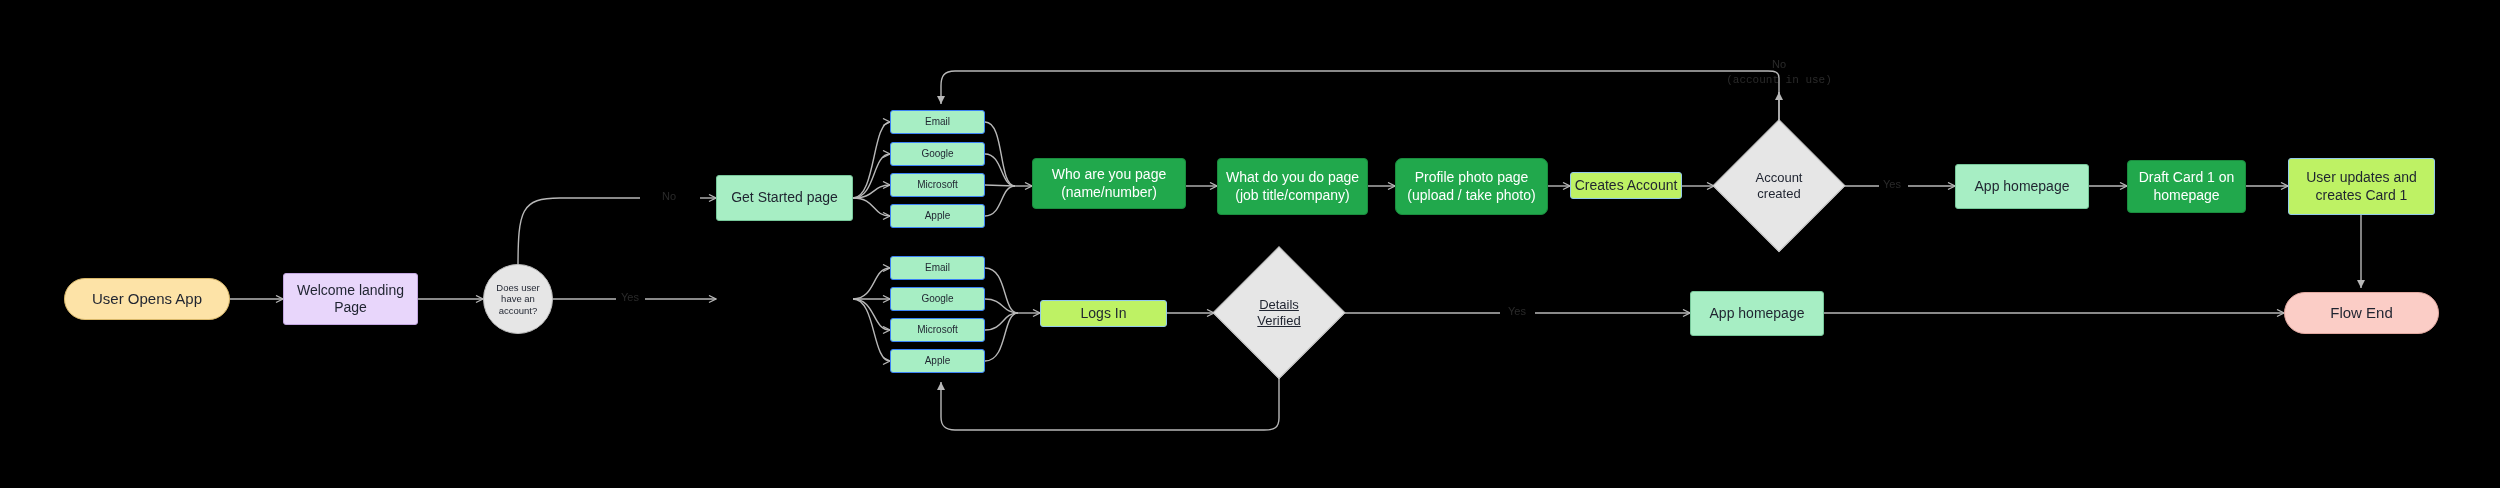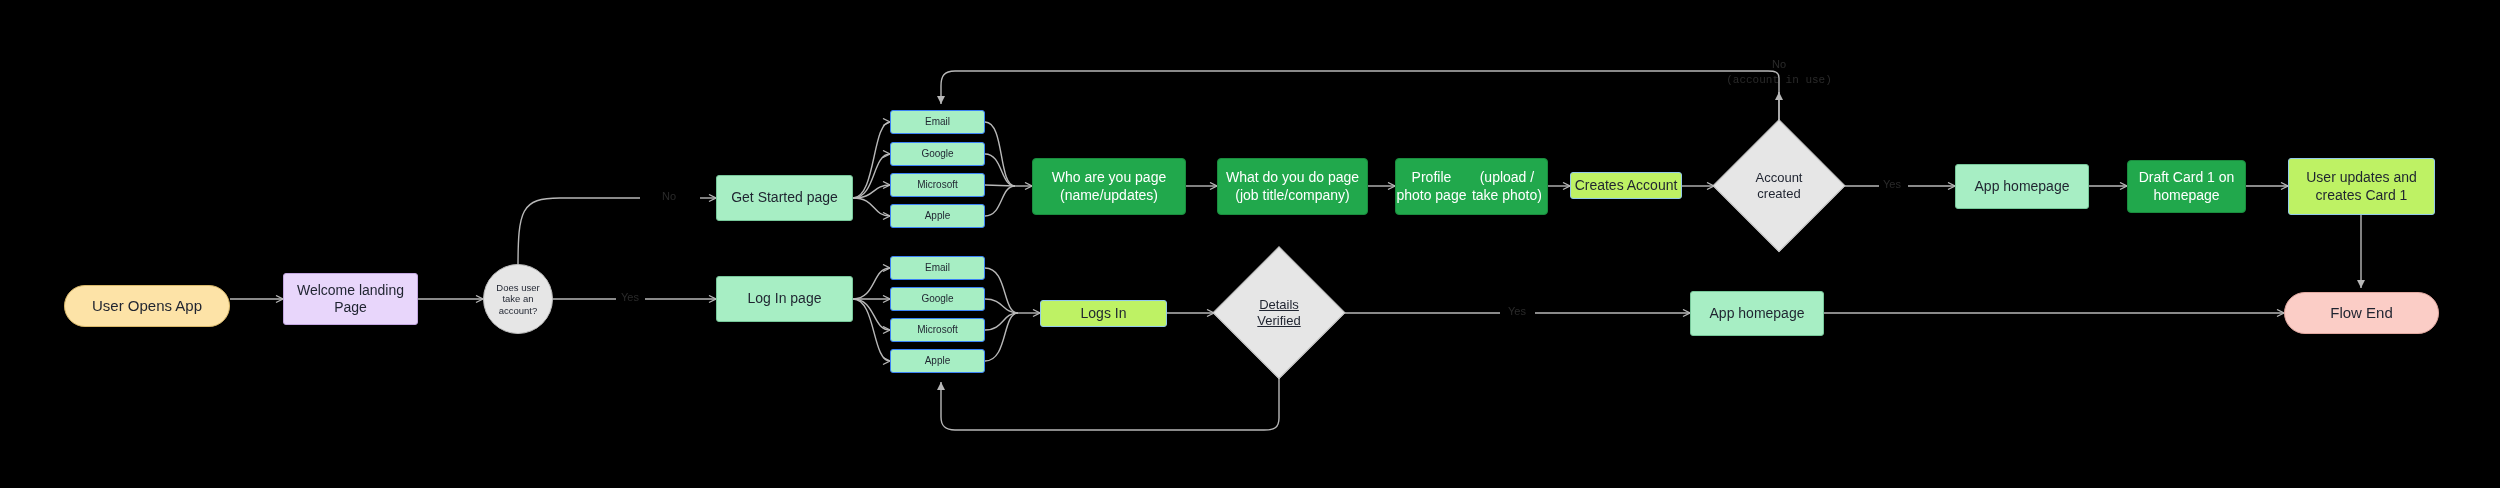--- a/index.html
+++ b/index.html
@@ -39,21 +39,20 @@
   }
   .node span { display: block; }
 
   
   .n-terminal-start {
     background: #fde3a7;
     border: 1px solid #d9b86a;
     border-radius: 999px;
     color: #1f2430;
     font-size: 15px;
-    margin-top: 7px;
   }
   .n-terminal-end {
     background: #fbcdc6;
     border: 1px solid #e0a79f;
     border-radius: 999px;
     color: #1f2430;
     font-size: 15px;
   }
   .n-lilac {
     background: #e8d6fb;
@@ -211,31 +210,28 @@
     <span>User Opens App</span>
   </div>
 
   <div class="node n-lilac" style="left:283px; top:273px; width:135px; height:52px; flex-direction:column;">
     <span>Welcome landing</span>
     <span>Page</span>
   </div>
 
   <div class="node n-circle" style="left:483px; top:264px; width:70px; height:70px; flex-direction:column;">
     <span>Does user</span>
-    <span>take an</span>
+    <span>have an</span>
     <span>account?</span>
   </div>
 
   <div class="node n-mint" style="left:716px; top:175px; width:137px; height:46px;">
     <span>Get Started page</span>
   </div>
 
-  <div class="node n-mint" style="left:716px; top:276px; width:137px; height:46px;">
-    <span>Log In page</span>
-  </div>
 
   <div class="node n-mint-sm" style="left:890px; top:110px; width:95px; height:24px;">
     <span>Email</span>
   </div>
   <div class="node n-mint-sm" style="left:890px; top:142px; width:95px; height:24px;">
     <span>Google</span>
   </div>
   <div class="node n-mint-sm" style="left:890px; top:173px; width:95px; height:24px;">
     <span>Microsoft</span>
   </div>
@@ -249,31 +245,31 @@
   <div class="node n-mint-sm" style="left:890px; top:287px; width:95px; height:24px;">
     <span>Google</span>
   </div>
   <div class="node n-mint-sm" style="left:890px; top:318px; width:95px; height:24px;">
     <span>Microsoft</span>
   </div>
   <div class="node n-mint-sm" style="left:890px; top:349px; width:95px; height:24px;">
     <span>Apple</span>
   </div>
 
-  <div class="node n-green" style="left:1032px; top:158px; width:154px; height:57px; flex-direction:column;">
+  <div class="node n-green" style="left:1032px; top:158px; width:154px; height:51px; flex-direction:column;">
     <span>Who are you page</span>
-    <span>(name/updates)</span>
+    <span>(name/number)</span>
   </div>
 
   <div class="node n-green" style="left:1217px; top:158px; width:151px; height:57px; flex-direction:column;">
     <span>What do you do page</span>
     <span>(job title/company)</span>
   </div>
 
-  <div class="node n-green" style="left:1395px; top:158px; width:153px; height:57px; flex-direction:row;">
+  <div class="node n-green" style="left:1395px; top:158px; width:153px; height:57px; flex-direction:column;border-radius:7px;">
     <span>Profile photo page</span>
     <span>(upload / take photo)</span>
   </div>
 
   <div class="node n-blue" style="left:1570px; top:172px; width:112px; height:27px;">
     <span>Creates Account</span>
   </div>
 
   <div class="node n-diamond" style="left:1714px; top:121px; width:130px; height:130px; flex-direction:column;">
     <span>Account</span>

